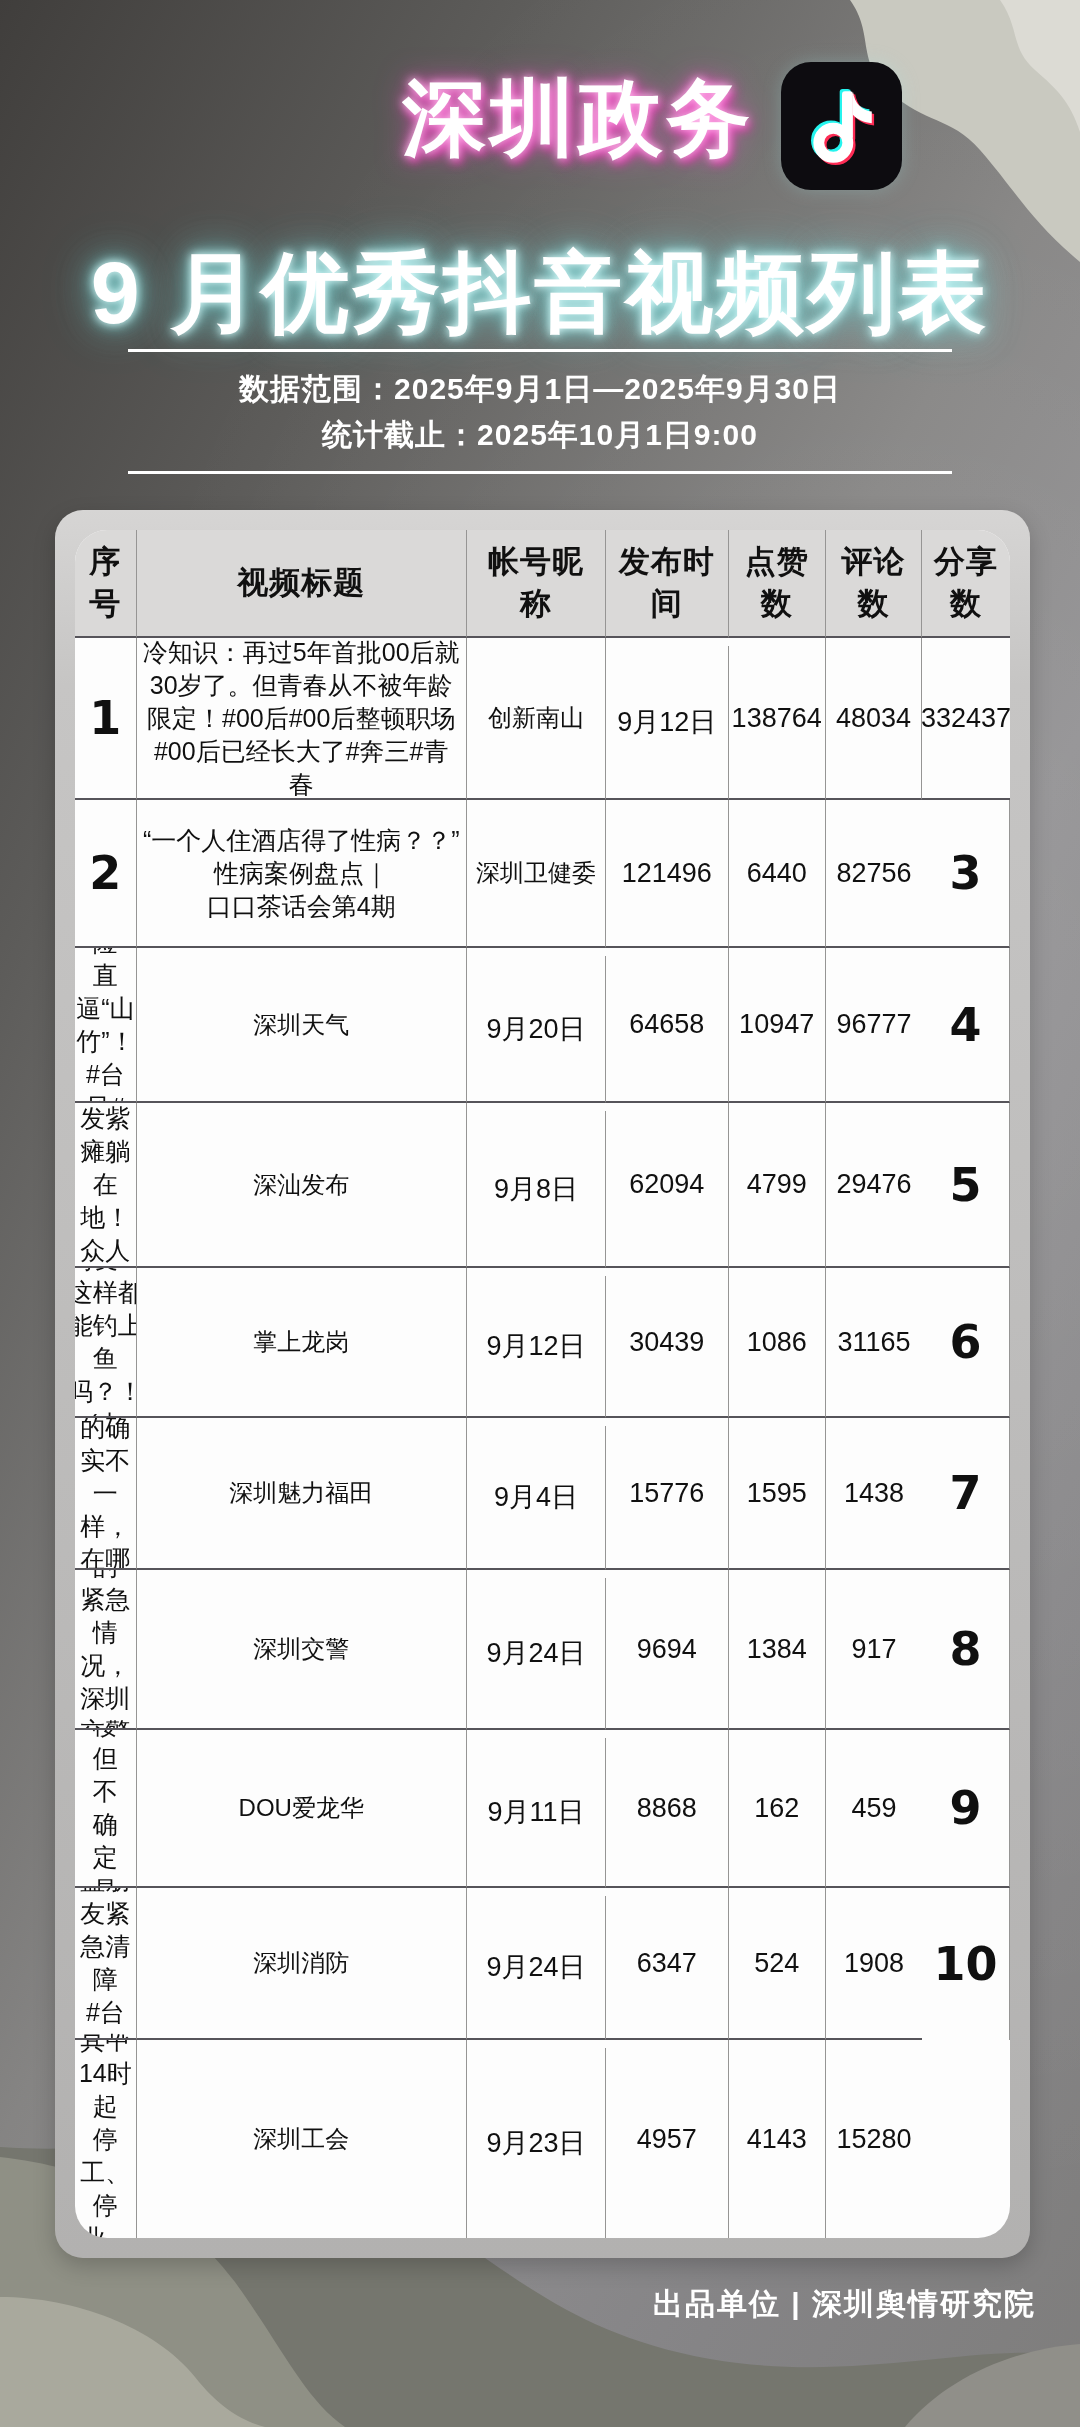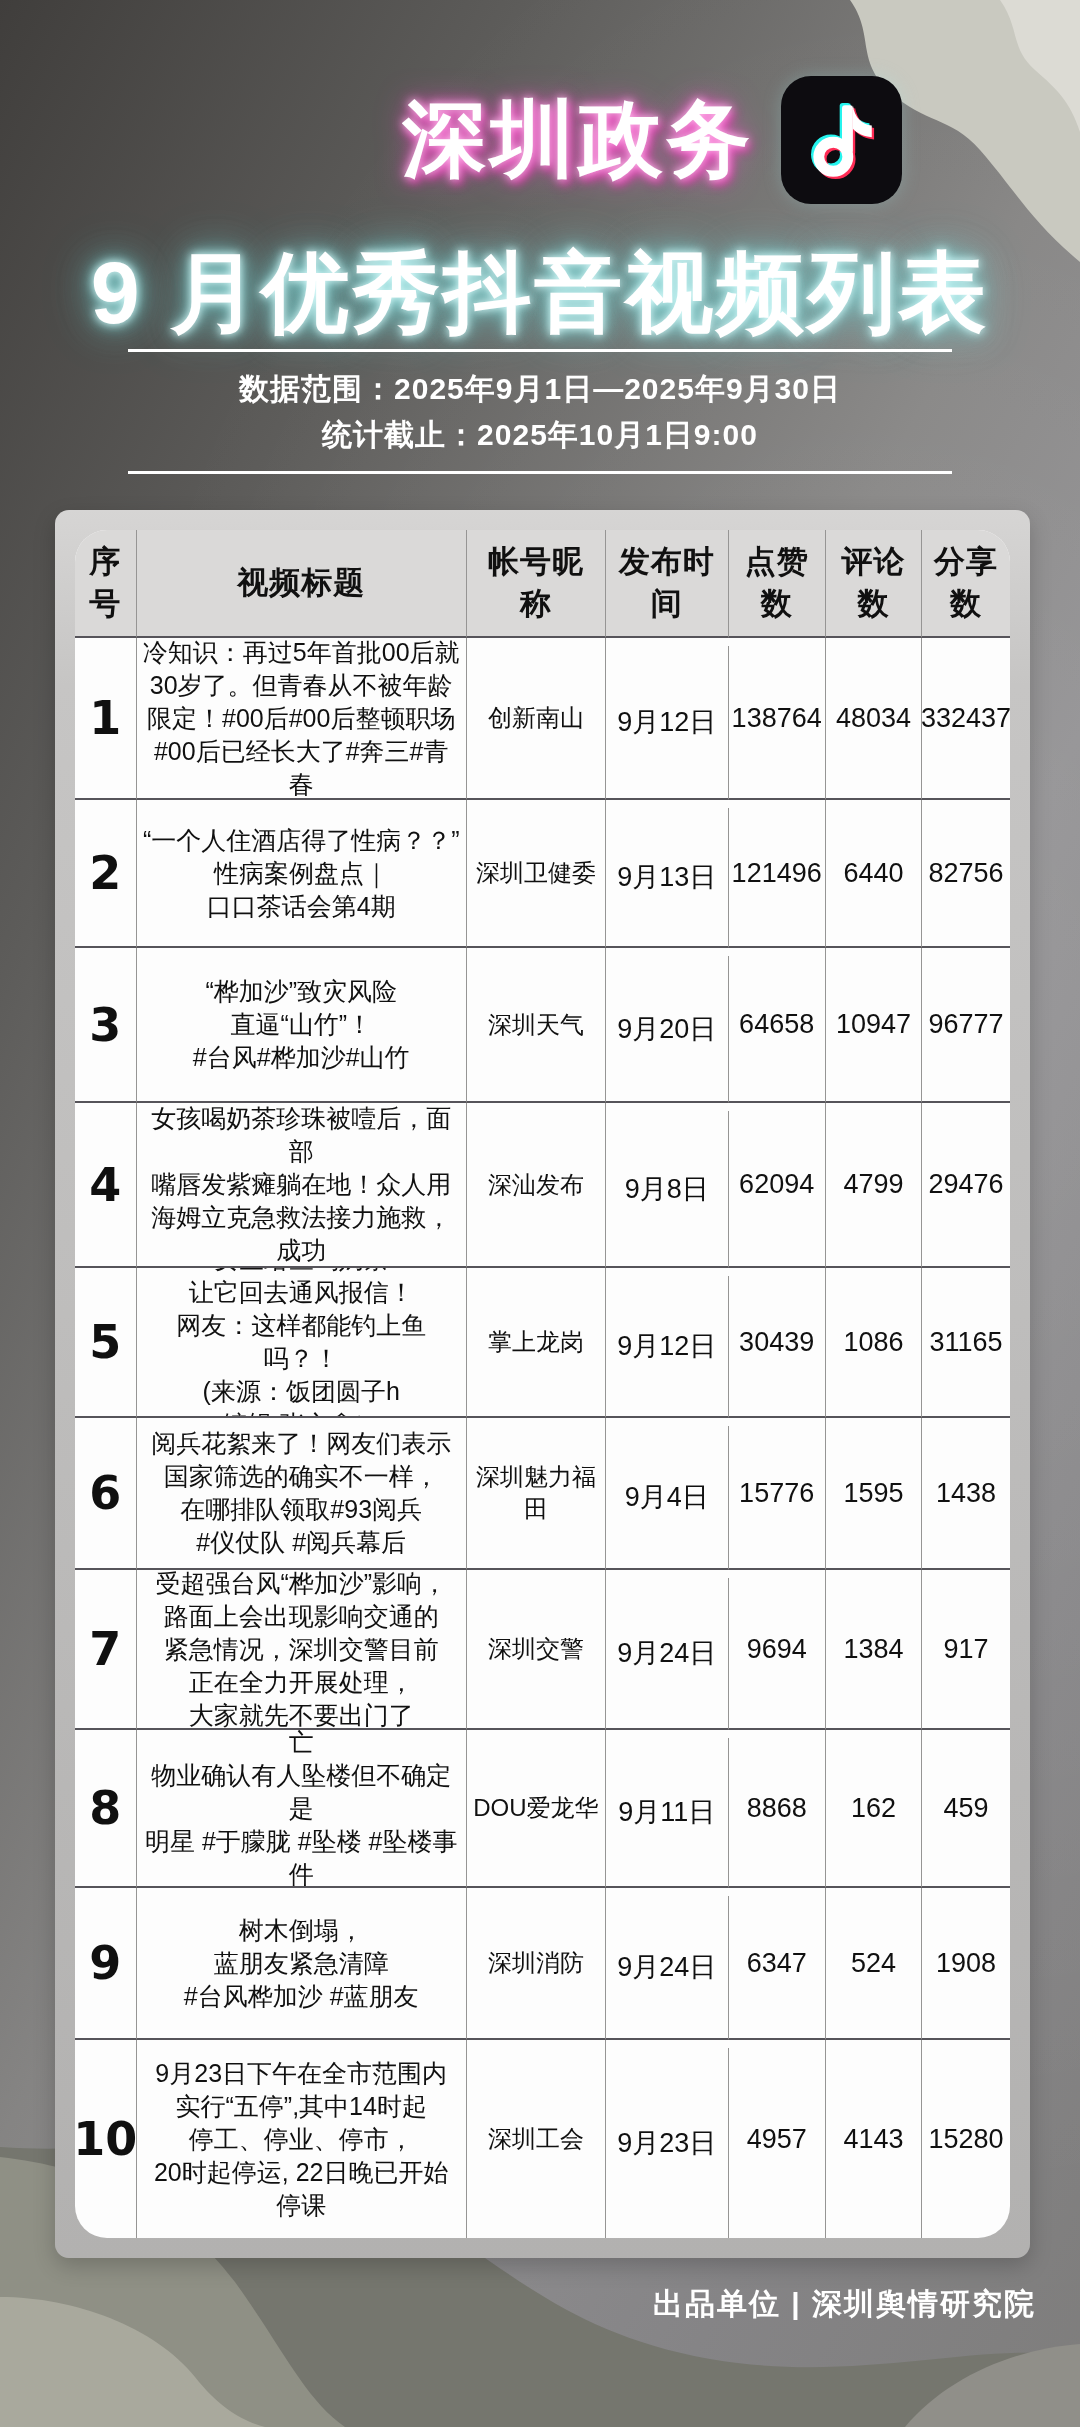--- a/index.html
+++ b/index.html
@@ -9,40 +9,40 @@
     background:
       radial-gradient(130% 80% at 88% 42%, rgba(255,255,255,.10), rgba(255,255,255,0) 62%),
       linear-gradient(118deg, #403e3c 0%, #5d5c5a 22%, #858483 48%, #908f91 62%, #858486 82%, #7e7d7c 100%);
   }
   svg.decor { position:absolute; display:block; }
   .decor-tr { top:0; right:0; width:250px; height:300px; }
   .decor-bl { left:0; bottom:0; width:1080px; height:430px; }
 
   
   .titlebar { position:absolute; top:62px; left:0; width:1080px; display:flex; flex-direction:column; align-items:center; }
-  .brand-row { display:flex; align-items:center; gap:26px; transform:translateX(112px); height:156px; }
+  .brand-row { display:flex; align-items:flex-start; gap:26px; transform:translateX(112px); height:156px; }
   .brand-text { font-size:84px; font-weight:800; color:#ffffff; letter-spacing:4px;
     text-shadow: 0 0 8px rgba(255,255,255,.65), 0 0 14px rgba(255,79,208,.95), 0 0 30px rgba(255,79,208,.75), 3px 5px 10px rgba(222,47,165,.85); }
   .logo { position:relative; width:121px; height:128px; border-radius:30px; background:#0d0c10; flex:0 0 auto;
     box-shadow: 0 0 18px rgba(160,235,235,.25); }
   .logo svg { position:absolute; inset:14%; width:72%; height:72%; }
   .logo .c { fill:#25f4ee; } .logo .c circle { stroke:#25f4ee; fill:none; }
   .logo .p { fill:#fe2c55; } .logo .p circle { stroke:#fe2c55; fill:none; }
   .logo .w { fill:#ffffff; } .logo .w circle { stroke:#ffffff; fill:none; }
   .main-title { margin-top:16px; font-size:88px; font-weight:800; color:#ffffff; letter-spacing:3px; white-space:nowrap;
     text-shadow: 0 0 8px rgba(230,255,255,.9), 0 0 16px rgba(142,230,230,.95), 0 0 34px rgba(110,215,215,.75), 0 0 52px rgba(110,215,215,.45); }
 
   
   .meta { position:absolute; left:128px; top:349px; width:824px;
     border-top:3px solid #ffffff; border-bottom:3px solid #ffffff;
     padding:17px 0 15px; display:flex; flex-direction:column; align-items:center; gap:5px; }
   .meta-line { color:#ffffff; font-size:30px; font-weight:600; letter-spacing:1px; white-space:pre-line; text-align:center; }
 
   
-  .card { position:absolute; left:55px; top:510px; width:975px; height:1748px; border-radius:14px;
+  .card { position:absolute; left:55px; top:510px; width:975px; height:1748px; border-radius:28px;
     background:linear-gradient(180deg,#d6d5d4 0%, #c6c5c4 10%, #b2b1b0 100%);
     box-shadow:0 8px 22px rgba(0,0,0,.20); }
   .table-wrap { position:absolute; inset:20px; background:#fdfdfd; border-radius:32px; overflow:hidden; }
   .grid { display:grid; width:100%; height:100%;
     grid-template-columns:6.6% 35.3% 14.9% 13.1% 10.4% 10.3% 9.4%;
     grid-template-rows:108px 162px 148px 155px 165px 150px 152px 160px 158px 152px 198px; }
   .cell { display:flex; align-items:center; justify-content:center; text-align:center;
     color:#101010; border-right:1px solid #969594; border-bottom:2px solid #56545a; padding:4px 6px; overflow:hidden; }
   .cell.lastcol { border-right:none;text-align:center; }
   .cell.lastrow { border-bottom:none; }
@@ -124,21 +124,20 @@
         <div class="cell date">9月12日</div>
         <div class="cell stat">138764</div>
         <div class="cell stat">48034</div>
         <div class="cell stat lastcol">332437</div>
 
         <div class="cell num">2</div>
         <div class="cell vtitle">“一个人住酒店得了性病？？”
 性病案例盘点｜
 口口茶话会第4期</div>
         <div class="cell acct">深圳卫健委</div>
-        <div class="cell date">9月13日</div>
         <div class="cell stat">121496</div>
         <div class="cell stat">6440</div>
         <div class="cell stat lastcol">82756</div>
 
         <div class="cell num">3</div>
         <div class="cell vtitle">“桦加沙”致灾风险
 直逼“山竹”！
 #台风#桦加沙#山竹</div>
         <div class="cell acct">深圳天气</div>
         <div class="cell date">9月20日</div>

